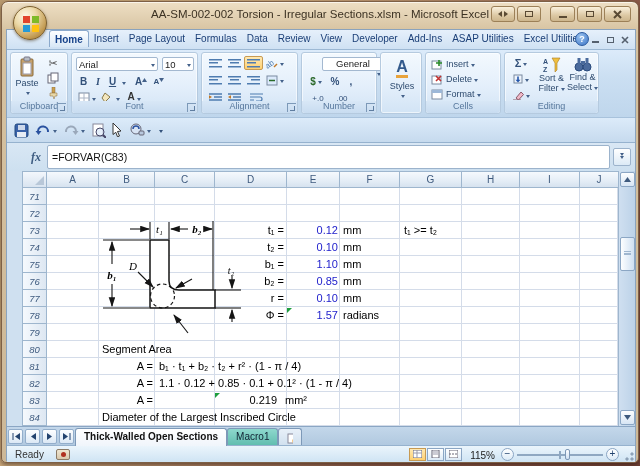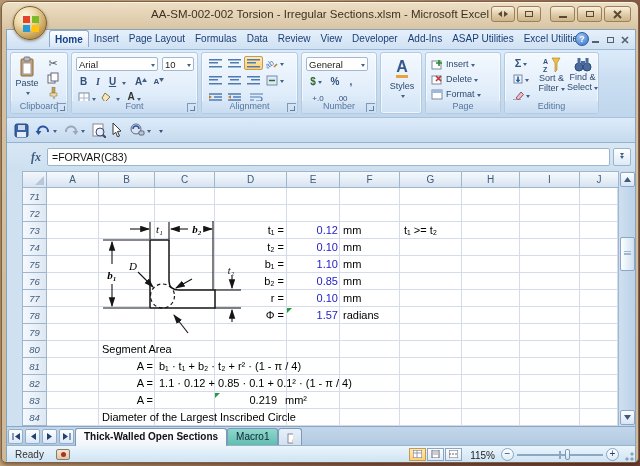--- a/index.html
+++ b/index.html
@@ -56,21 +56,21 @@
   .bigbtn{position:absolute;display:flex;flex-direction:column;align-items:center;font-size:9px;color:#2d4a6e;}
   .fonttxt{font-size:10px;font-weight:bold;color:#33517a;}
   .cellrow{display:flex;align-items:center;font-size:9px;color:#2d4a6e;height:14px;}
   
   .qat{position:absolute;left:0;top:87px;width:100%;height:26px;
     background:linear-gradient(#dcebfa,#c6daee);border-top:1px solid #a8c2dc;border-bottom:1px solid #96b2ce;display:flex;align-items:center;padding:0 4px;}
   .qi{margin:0 3px;display:flex;align-items:center;}
   .fbar{position:absolute;left:0;top:113px;width:100%;height:28px;background:linear-gradient(#d9e7f4,#cde0f0);display:flex;align-items:center;padding:0 4px;}
   .namebox{width:80px;height:18px;background:#fff;border:1px solid #9cb3cc;border-radius:2px;font-size:10.5px;display:flex;align-items:center;padding:0 4px;color:#111;}
   .fxlbl{font-family:"Liberation Serif",serif;font-style:italic;font-weight:bold;color:#3e5d82;font-size:12px;margin:0 6px;}
-  .finput{flex:1;height:18px;background:#fff;border:1px solid #9cb3cc;border-radius:2px;font-size:10.5px;display:flex;align-items:center;padding:0 4px;color:#111;}
+  .finput{flex:1;height:24px;background:#fff;border:1px solid #9cb3cc;border-radius:2px;font-size:10.5px;display:flex;align-items:center;padding:0 4px;color:#111;}
   
   .corner{position:absolute;left:15px;top:141px;width:25px;height:17px;background:linear-gradient(#f3f7fc,#d9e4f0);border:1px solid #9eb6ce;}
   .corner:after{content:"";position:absolute;right:2px;bottom:2px;border-left:9px solid transparent;border-bottom:9px solid #b8c7d8;}
   .colhdr{position:absolute;left:40px;top:141px;width:571px;height:17px;display:flex;}
   .ch{height:17px;border-right:1px solid #9eb6ce;border-top:1px solid #9eb6ce;border-bottom:1px solid #9eb6ce;
     background:linear-gradient(#f5f9fd,#e4edf6 60%,#d6e2ef);font-size:10px;color:#3e5a7e;display:flex;align-items:center;justify-content:center;}
   .rowhdr{position:absolute;left:15px;top:158px;width:25px;height:238px;font-style:italic;}
   .rh{height:17px;border-bottom:1px solid #9eb6ce;border-left:1px solid #9eb6ce;border-right:1px solid #9eb6ce;
     background:linear-gradient(90deg,#f5f9fd,#dde7f2);font-size:9.5px;color:#3e5a7e;display:flex;align-items:center;justify-content:center;}
   .cells{position:absolute;left:40px;top:158px;width:571px;height:272px;background-color:#fff;
@@ -312,21 +312,21 @@
           <svg width="13" height="9">
                   <path d="M0,1 h13 M0,4 h10 a2,2 0 0 1 0,4 h-4 M0,7 h4" stroke="#4f7cb0" stroke-width="1.2" fill="none"></path>
                 </svg>
         </div>
       </div>
       <div class="grplbl">Alignment</div>
       <div class="launch"></div>
     </div>
 
     <div class="grp" style="left:294px;width:76px;">
-      <div class="combo" style="position:absolute;left:4px;top:4px;width:62px;">
+      <div class="combo" style="position:absolute;left:20px;top:4px;width:62px;flex-direction:column;">
         <span>General</span>
               <span class="dd"></span>
       </div>
       <div style="position:absolute;left:4px;top:21px;display:flex;font-size:10px;color:#2d5a2d;">
         <div class="sb" style="width:20px;">
                 <span style="font-weight:bold;color:#2d6a2d;">$</span>
                 <span class="dd"></span>
               </div>
         <div class="sb" style="width:18px;">
                 <span style="font-weight:bold;color:#33517a;">%</span>
@@ -373,21 +373,21 @@
               <span class="dd"></span>
       </div>
       <div class="cellrow" style="position:absolute;left:5px;top:34px;">
         <svg width="12" height="11">
                 <rect x="1" y="1" width="10" height="9" fill="#fff" stroke="#7a8aa0"></rect>
                 <rect x="1" y="1" width="10" height="3" fill="#9db8d8"></rect>
               </svg>
         <span style="margin-left:3px;">Format</span>
               <span class="dd"></span>
       </div>
-      <div class="grplbl">Page</div>
+      <div class="grplbl">Cells</div>
     </div>
 
     <div class="grp" style="left:497px;width:95px;">
       <div class="sb" style="position:absolute;left:3px;top:3px;width:26px;">
         <span style="font-size:11px;font-weight:bold;color:#33517a;">Σ</span>
               <span class="dd"></span>
       </div>
       <div class="sb" style="position:absolute;left:3px;top:19px;width:26px;">
         <svg width="10" height="10">
                 <rect x="1" y="1" width="8" height="8" fill="#eef4fc" stroke="#7a8aa0"></rect>

